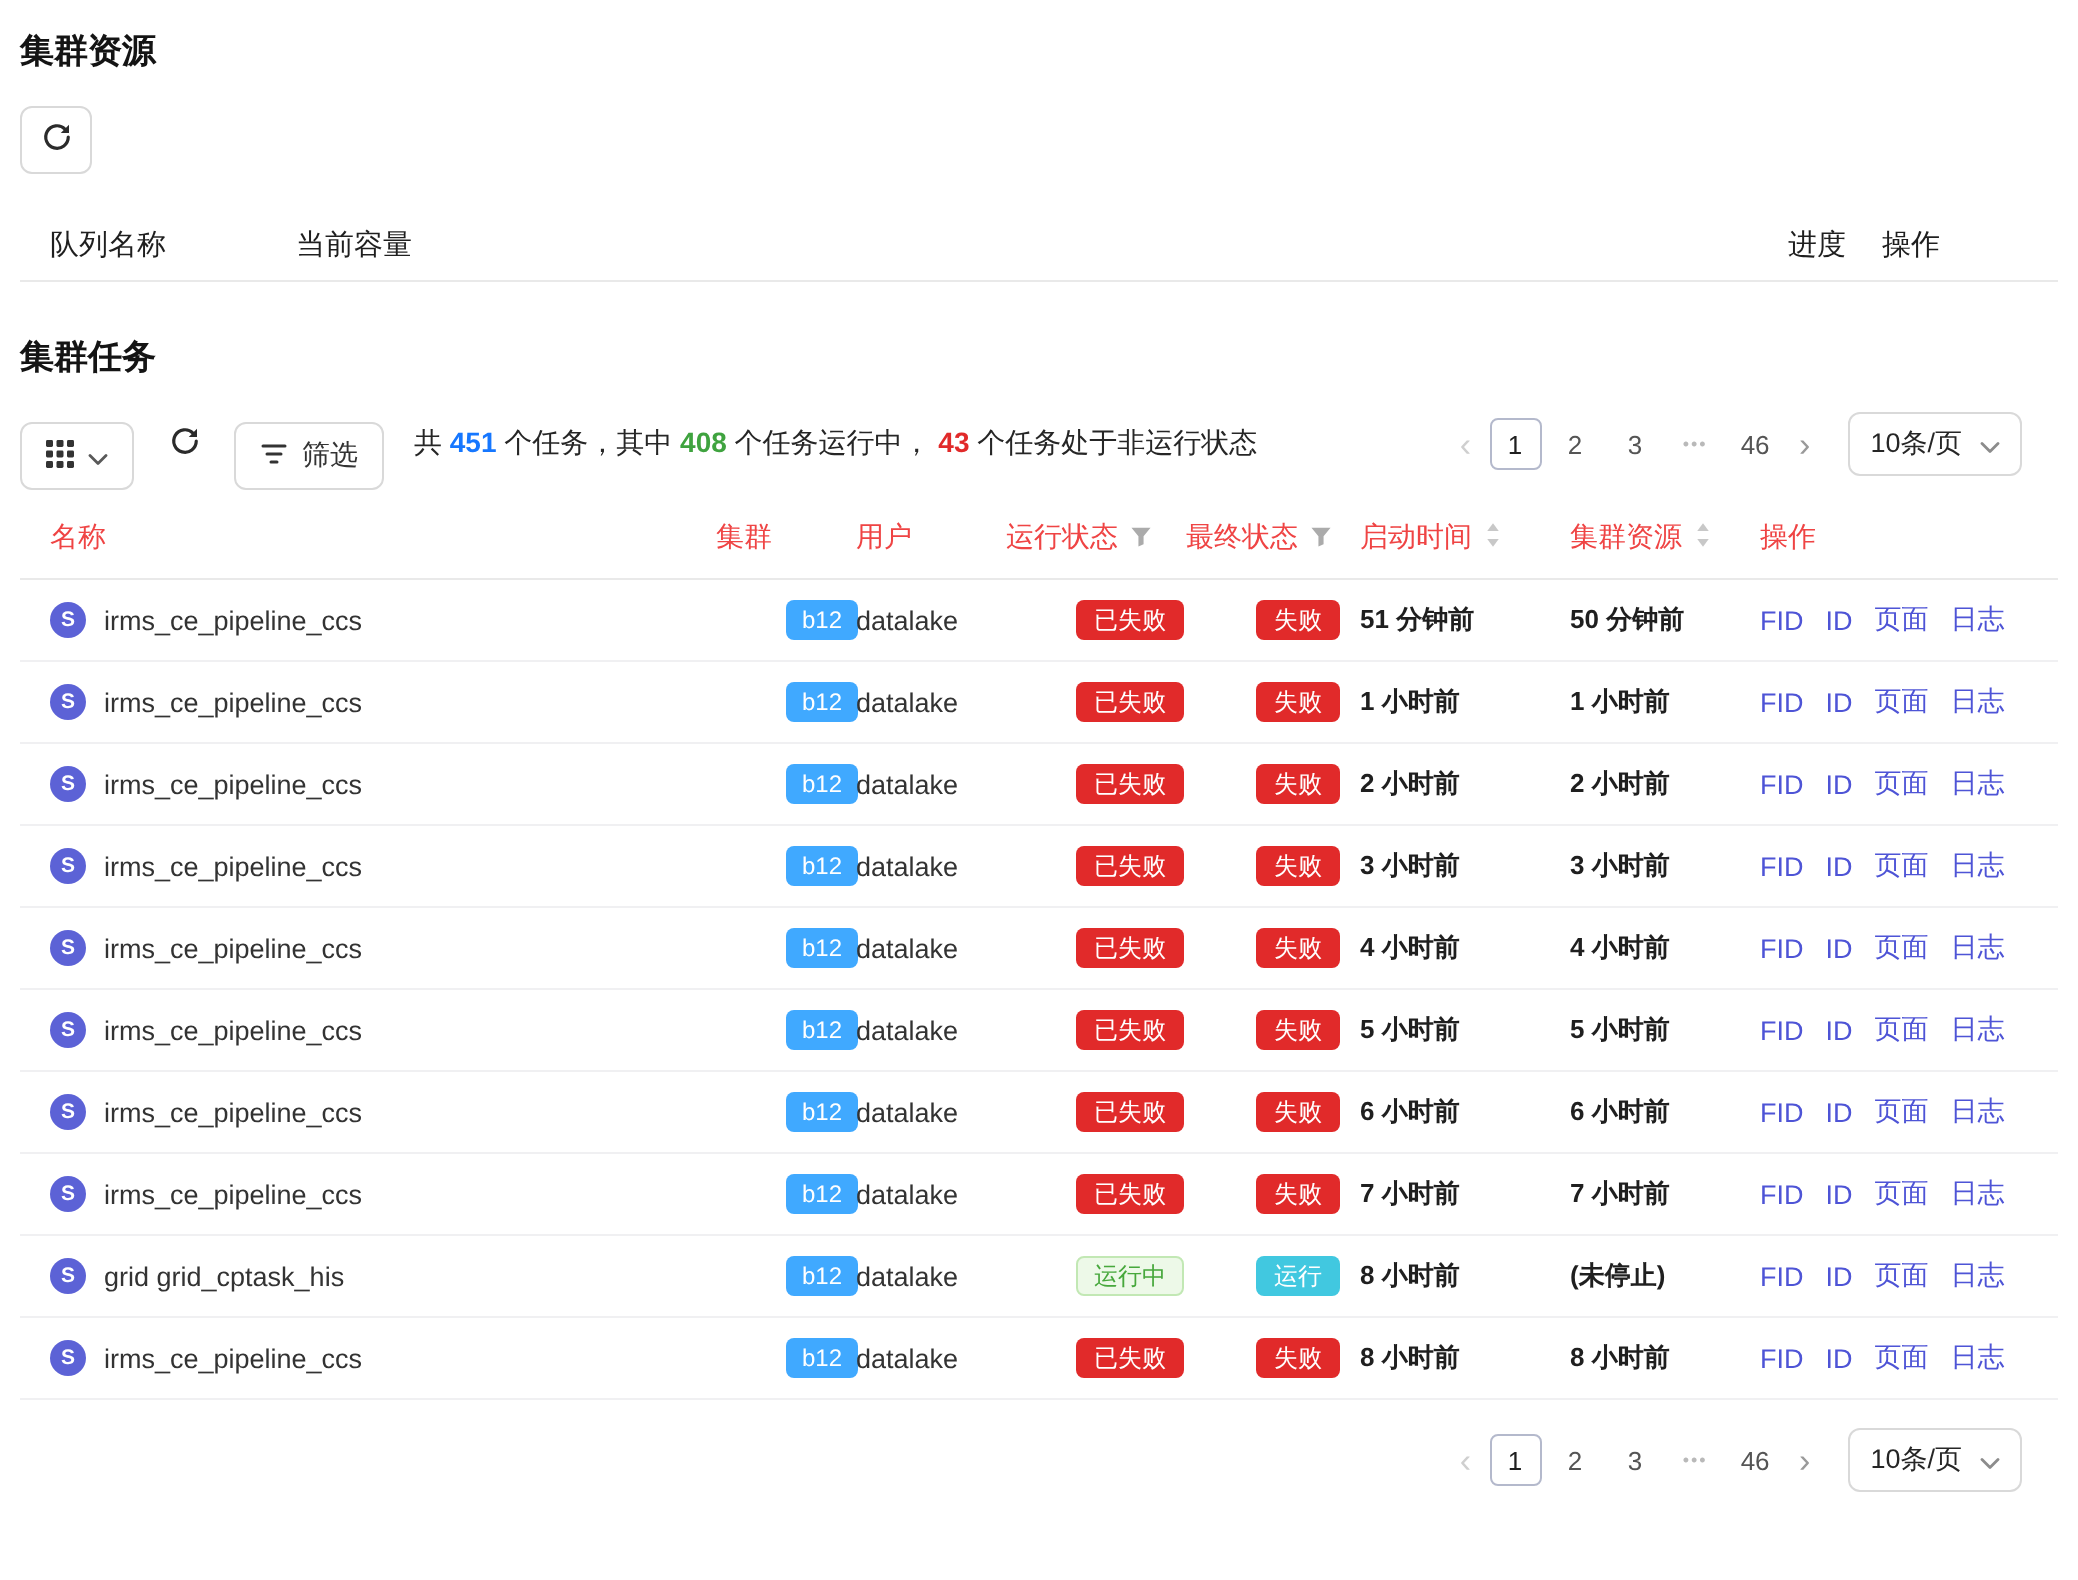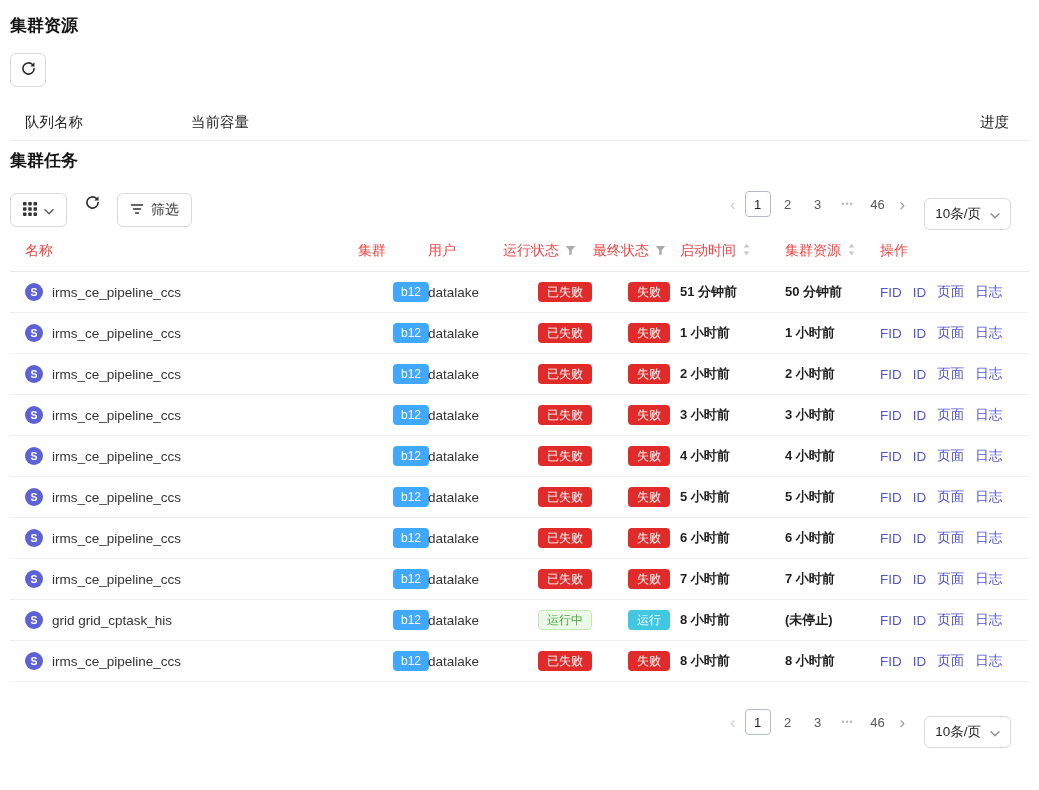--- a/index.html
+++ b/index.html
@@ -23,36 +23,35 @@
     display: inline-flex; align-items: center; justify-content: center;
     cursor: pointer;
   }
 
   
   .res-header, .res-row {
     display: grid;
     grid-template-columns: 123px 738px 55px 88px;
     align-items: center;
     padding-left: 15px;
-    gap: 43px;
   }
   .res-header { height: 36px; border-bottom: 1px solid #e9e9e9; font-size: 14.5px; font-weight: 500; color: #1f1f1f; }
   .res-row { height: 50px; border-bottom: 1px solid #efefef; font-size: 13.5px; color: #333; }
   .col-pl { padding-left: 8px; }
   .cap-cell { padding-right: 16px; }
   .track { width: 100%; height: 8px; border-radius: 4px; background: #ebebeb; overflow: hidden; }
   .fill {
     height: 100%; border-radius: 4px; background: #1677ff;
     background-image: repeating-linear-gradient(90deg, rgba(255,255,255,0) 0 24px, rgba(255,255,255,.22) 24px 27px);
   }
   .pct { color: #333; }
   .link { color: #4e54d6; text-decoration: none; cursor: pointer; }
 
   
-  #tasks-title { margin-top: 8px; }
+  #tasks-title { margin-top: 26px; }
   .toolbar { margin: 14px 0 8px; height: 36px; display: flex; align-items: center; gap: 11px; }
   .btn {
     display: inline-flex; align-items: center; gap: 7px;
     height: 34px; padding: 0 12px;
     border: 1px solid #d9d9d9; border-radius: 6px;
     background: #fff; font-size: 14px; color: #333; cursor: pointer; margin-top: 12px;
   }
   .iconbtn {
     display: inline-flex; align-items: center; justify-content: center;
     width: 28px; height: 34px; border: none; background: transparent;
@@ -75,21 +74,21 @@
   }
   .page-item.active { border: 1px solid #b4b9cc; color: #1f1f1f; font-weight: 500; cursor: default; }
   .page-item.ellipsis { color: #b9b9b9; font-size: 9px; letter-spacing: 1px; cursor: default; }
   .page-arrow { padding: 0 5px; font-size: 17px; line-height: 1; cursor: pointer; }
   .page-arrow.prev { color: #cfcfcf; }
   .page-arrow.next { color: #9a9a9a; }
   .select {
     margin-left: 10px; height: 32px; padding: 0 10px;
     border: 1px solid #d9d9d9; border-radius: 6px;
     display: inline-flex; align-items: center; gap: 9px;
-    font-size: 13.5px; color: #262626; background: #fff; cursor: pointer; margin-top: 20px;
+    font-size: 13.5px; color: #262626; background: #fff; cursor: pointer;
   }
 
   
   .t-header, .t-row {
     display: grid;
     grid-template-columns: 333px 70px 75px 90px 87px 105px 95px 1fr;
     align-items: center;
     padding-left: 15px;
   }
   .t-header { height: 42px; border-bottom: 1px solid #e9e9e9; font-size: 14px; font-weight: 500; color: #ef4444; }
@@ -173,20 +172,23 @@
       </span>
     </button>
     <button class="btn">
       <span>
         <svg width="14" height="12" viewBox="0 0 14 12" fill="none" stroke="currentColor" stroke-width="1.5" stroke-linecap="round">
             <path d="M1.5 2h11M3.5 6h7M5.5 10h3"></path>
           </svg>
       </span>
       <span>筛选</span>
     </button>
+    <div class="summary">
+      <span>共 </span><span class="num n-blue">451</span><span> 个任务，其中 </span><span class="num n-green">408</span><span> 个任务运行中， </span><span class="num n-red">43</span><span> 个任务处于非运行状态</span>
+    </div>
     <div class="right">
       <div class="pagination">
   <span class="page-arrow prev">‹</span>
   <span class="pages">
             <span class="page-item active">1</span>
             <span class="page-item">2</span>
             <span class="page-item">3</span>
             <span class="page-item ellipsis">•••</span>
             <span class="page-item">46</span>
           </span>

